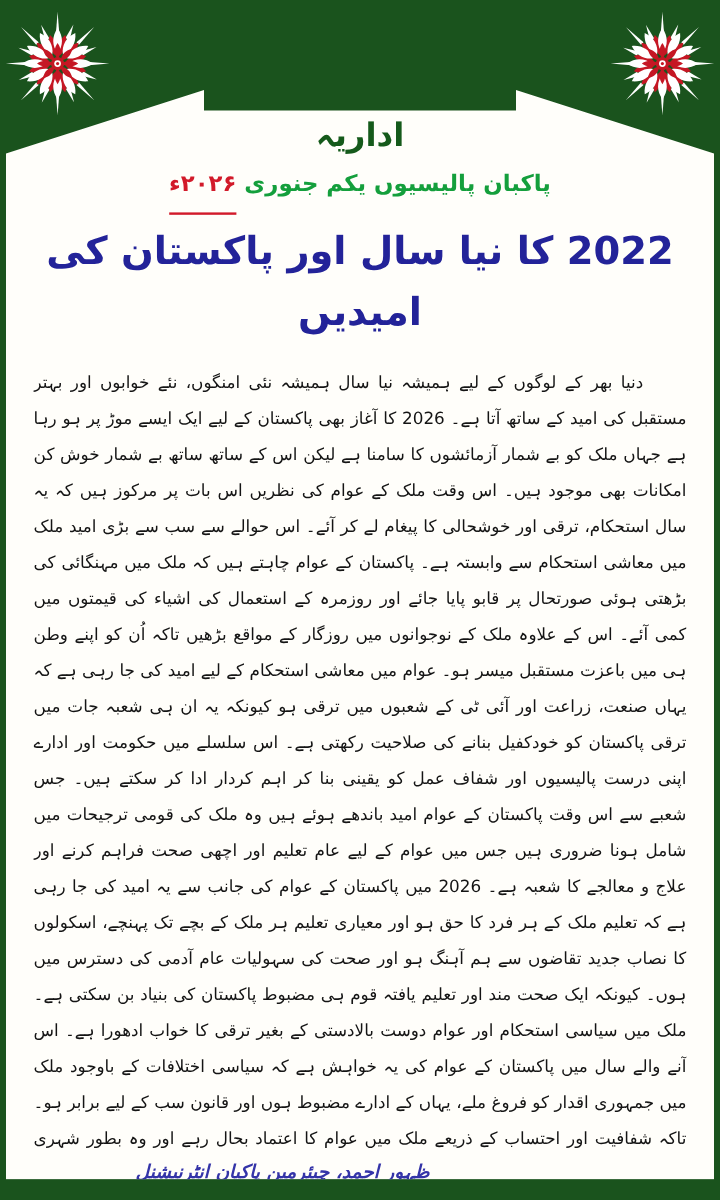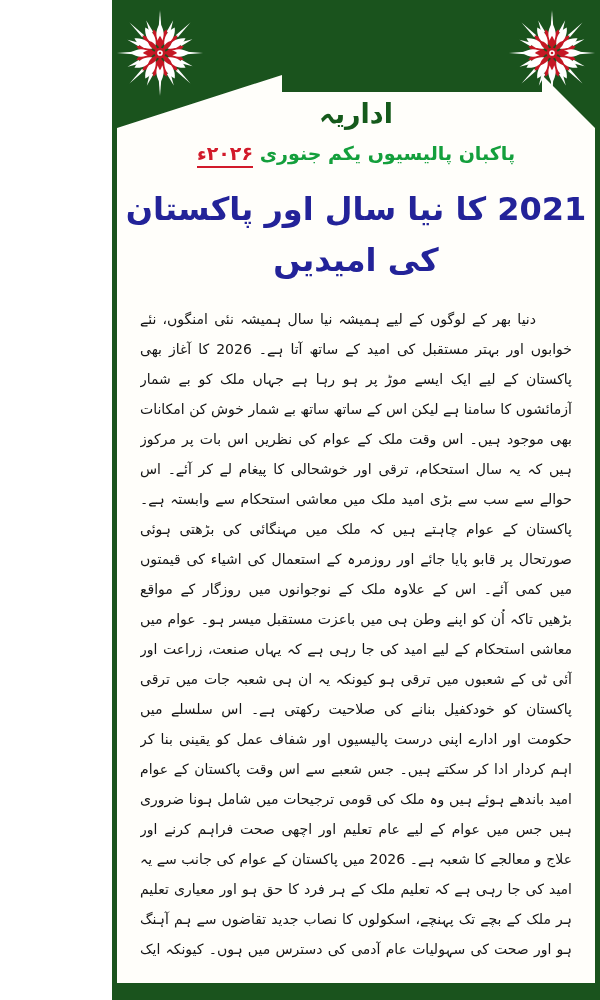--- a/index.html
+++ b/index.html
@@ -2,32 +2,32 @@
 <html lang="ur" dir="rtl" style="--green: #1a531d; --title-green: #155a1b; --date-green: #149f3c; --red: #d21a2a; --navy: #232399; --ink: #141414; --sig: #3434a8; --paper: #fffefa;"><head>
 <meta charset="utf-8">
 <style>
   :root{
     --green:#1a531d; --title-green:#155a1b; --date-green:#149f3c;
     --red:#d21a2a; --navy:#232399; --ink:#141414; --sig:#3434a8; --paper:#fffefa;
   }
   *{margin:0;padding:0;box-sizing:border-box;}
   html,body{width:600px;}
   body{font-family:"DejaVu Sans",sans-serif;}
-  .page{position:relative;width:488px;height:1000px;background:var(--green);overflow:hidden;}
+  .page{position:relative;width:600px;height:1000px;background:var(--green);overflow:hidden;}
   .sheet{
     position:absolute;left:5px;right:5px;top:0;bottom:17px;background:var(--paper);
     clip-path:polygon(0 128px,165px 75px,165px 92px,425px 92px,425px 75px,100% 128px,100% 100%,0 100%);
     padding-top:96px;text-align:center;
   }
   .ornament{position:absolute;top:9px;width:88px;height:88px;}
   .ornament.left{left:4px;}
   .ornament.right{right:4px;}
   .title{color:var(--title-green);font-size:27px;font-weight:bold;line-height:1.3;}
   .dateline{margin-top:8px;font-size:19px;font-weight:bold;color:var(--date-green);line-height:1.5;}
-  .dateline .year{color:var(--red);border-bottom:2px solid var(--red);padding-bottom:2px;margin-top:42px;}
+  .dateline .year{color:var(--red);border-bottom:2px solid var(--red);padding-bottom:13px;margin-top:42px;}
   .headline{margin-top:16px;color:var(--navy);font-size:32px;font-weight:bold;line-height:1.6;}
   .body-text{
     direction:rtl;text-align:justify;color:var(--ink);
     margin:18px 23px 0;font-size:14px;line-height:30px;
     height:662px;overflow:hidden;text-indent:36px;
   }
   .signature{
     direction:rtl;text-align:left;padding-left:108px;margin-top:2px;
     color:var(--sig);font-size:15.5px;font-weight:bold;font-style:italic;
   }
@@ -111,19 +111,20 @@
   <svg class="ornament right" viewBox="-50 -50 100 100" aria-hidden="true">
     <use href="#flower"></use>
   </svg>
 
   <div class="sheet">
 
     <h1 class="title">اداریہ</h1>
 
     <div class="dateline"><span>پاکبان پالیسیوں یکم جنوری </span><span class="year">۲۰۲۶ء</span></div>
 
-    <h2 class="headline">2021 کا نیا سال اور پاکستان کی امیدیں</h2>
+    <h2 class="headline">2022 کا نیا سال اور پاکستان کی امیدیں</h2>
 
     <p class="body-text">دنیا بھر کے لوگوں کے لیے ہمیشہ نیا سال ہمیشہ نئی امنگوں، نئے خوابوں اور بہتر مستقبل کی امید کے ساتھ آتا ہے۔ 2026 کا آغاز بھی پاکستان کے لیے ایک ایسے موڑ پر ہو رہا ہے جہاں ملک کو بے شمار آزمائشوں کا سامنا ہے لیکن اس کے ساتھ ساتھ بے شمار خوش کن امکانات بھی موجود ہیں۔ اس وقت ملک کے عوام کی نظریں اس بات پر مرکوز ہیں کہ یہ سال استحکام، ترقی اور خوشحالی کا پیغام لے کر آئے۔ اس حوالے سے سب سے بڑی امید ملک میں معاشی استحکام سے وابستہ ہے۔ پاکستان کے عوام چاہتے ہیں کہ ملک میں مہنگائی کی بڑھتی ہوئی صورتحال پر قابو پایا جائے اور روزمرہ کے استعمال کی اشیاء کی قیمتوں میں کمی آئے۔ اس کے علاوہ ملک کے نوجوانوں میں روزگار کے مواقع بڑھیں تاکہ اُن کو اپنے وطن ہی میں باعزت مستقبل میسر ہو۔ عوام میں معاشی استحکام کے لیے امید کی جا رہی ہے کہ یہاں صنعت، زراعت اور آئی ٹی کے شعبوں میں ترقی ہو کیونکہ یہ ان ہی شعبہ جات میں ترقی پاکستان کو خودکفیل بنانے کی صلاحیت رکھتی ہے۔ اس سلسلے میں حکومت اور ادارے اپنی درست پالیسیوں اور شفاف عمل کو یقینی بنا کر اہم کردار ادا کر سکتے ہیں۔ جس شعبے سے اس وقت پاکستان کے عوام امید باندھے ہوئے ہیں وہ ملک کی قومی ترجیحات میں شامل ہونا ضروری ہیں جس میں عوام کے لیے عام تعلیم اور اچھی صحت فراہم کرنے اور علاج و معالجے کا شعبہ ہے۔ 2026 میں پاکستان کے عوام کی جانب سے یہ امید کی جا رہی ہے کہ تعلیم ملک کے ہر فرد کا حق ہو اور معیاری تعلیم ہر ملک کے بچے تک پہنچے، اسکولوں کا نصاب جدید تقاضوں سے ہم آہنگ ہو اور صحت کی سہولیات عام آدمی کی دسترس میں ہوں۔ کیونکہ ایک صحت مند اور تعلیم یافتہ قوم ہی مضبوط پاکستان کی بنیاد بن سکتی ہے۔ ملک میں سیاسی استحکام اور عوام دوست بالادستی کے بغیر ترقی کا خواب ادھورا ہے۔ اس آنے والے سال میں پاکستان کے عوام کی یہ خواہش ہے کہ سیاسی اختلافات کے باوجود ملک میں جمہوری اقدار کو فروغ ملے، یہاں کے ادارے مضبوط ہوں اور قانون سب کے لیے برابر ہو۔ تاکہ شفافیت اور احتساب کے ذریعے ملک میں عوام کا اعتماد بحال رہے اور وہ بطور شہری اپنا اہم کردار بہ خوبی ادا کر سکیں۔ 2026 کی بڑی امیدوں میں ملک کی سلامتی، امن و امان اور قومی یکجہتی کے ساتھ ساتھ معاشرتی ہم آہنگی بھی شامل ہیں۔ پاکستان بھر کے عوام ملک میں فرقہ واریت، نفرت اور تعصب کے بجائے برداشت، احترام اور اتحاد کو فروغ دینے کے خواہاں ہیں۔ اس حوالے سے ملک کی تمام سیاسی جماعتوں کا مشترکہ تعاون وقت کی اہم ضرورت ہے۔ آخر میں 2026 میں پاکستان کے لیے اپنی سمت درست کرنے کا، نوجوانوں پر سرمایہ کاری کرنے کا اور ایک پر امن، خوشحال اور باوقار قوم کے طور پر آگے بڑھنے کا ایک نیا موقع سامنے آیا ہے۔ اگر ہم اجتماعی ذمہ داری، محنت اور دیانت داری کو اپنا لیں تو یہ نیا سال واقعی دنیا بھر میں بسے پاکستانیوں کی امیدوں کو پورا کر سکتا ہے اور پاکستان کے رہائشیوں کے لیے بھی خوشحالی اور امن کا پیغامبر بن سکتا ہے۔ پاکبان انٹرنیشنل کی جانب سے تمام قارئین کو سال نو مبارک ہو۔ دعا ہے کہ یہ سال ہماری امیدوں کے بر آنے اور خوابوں کی بہترین تعبیر پانے کا سال ثابت ہو۔ آمین</p>
 
+    <div class="signature">ظہور احمد، چیئرمین پاکبان انٹرنیشنل</div>
 
   </div>
 </div>
 
 </body></html>

